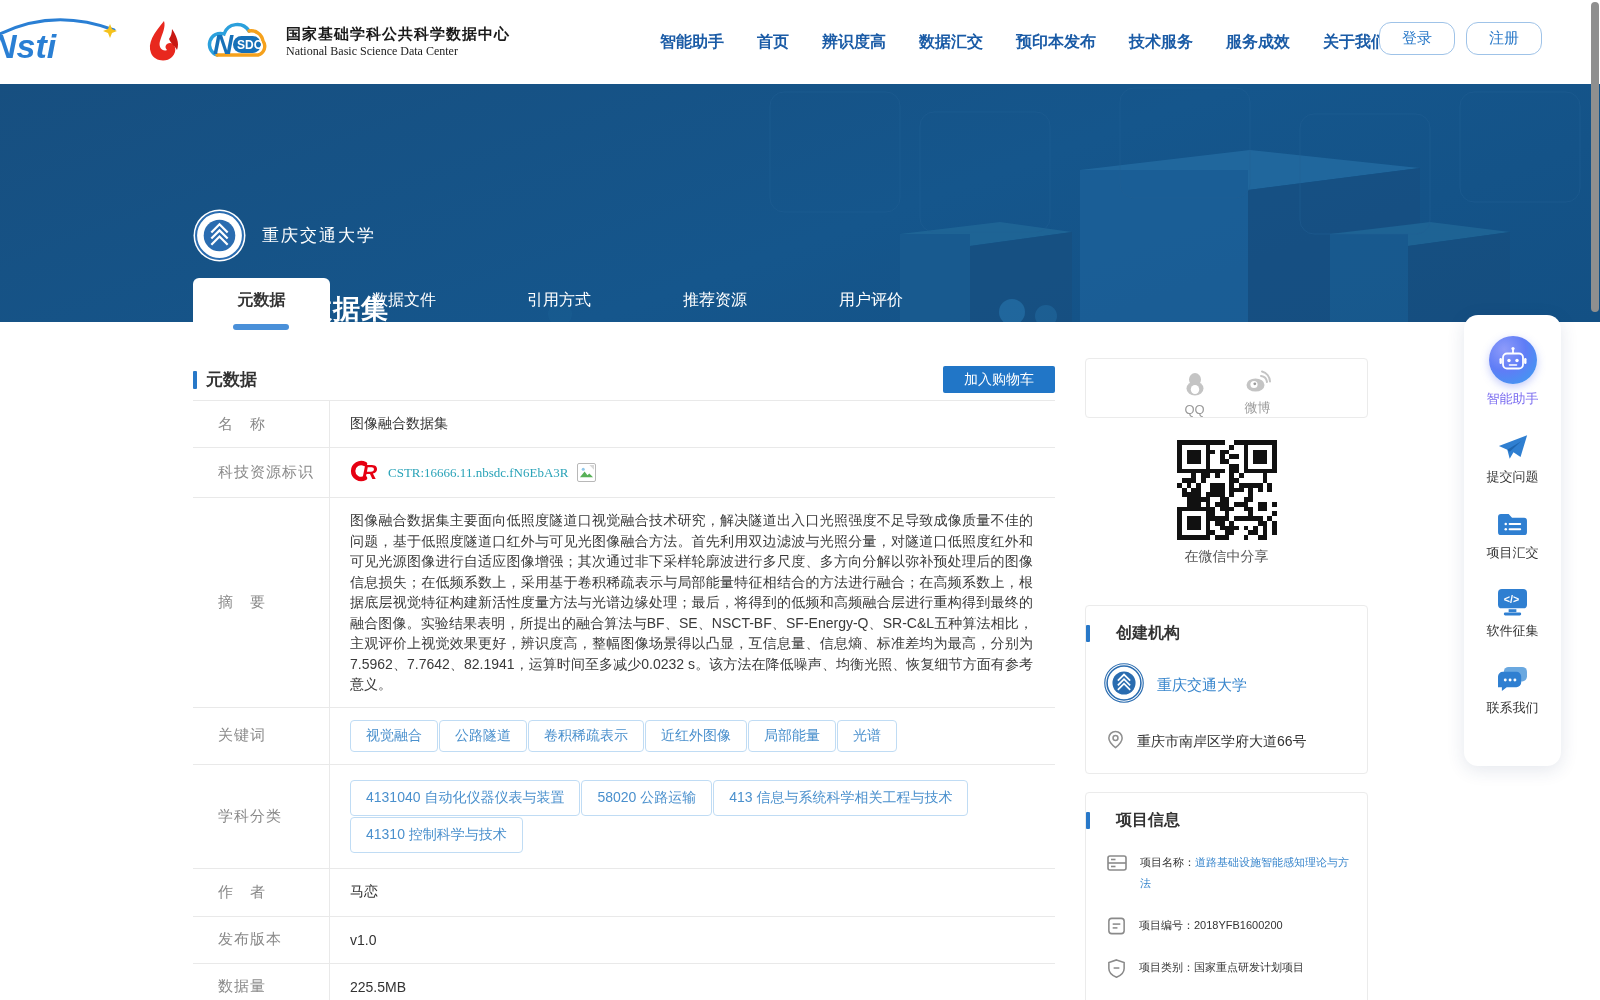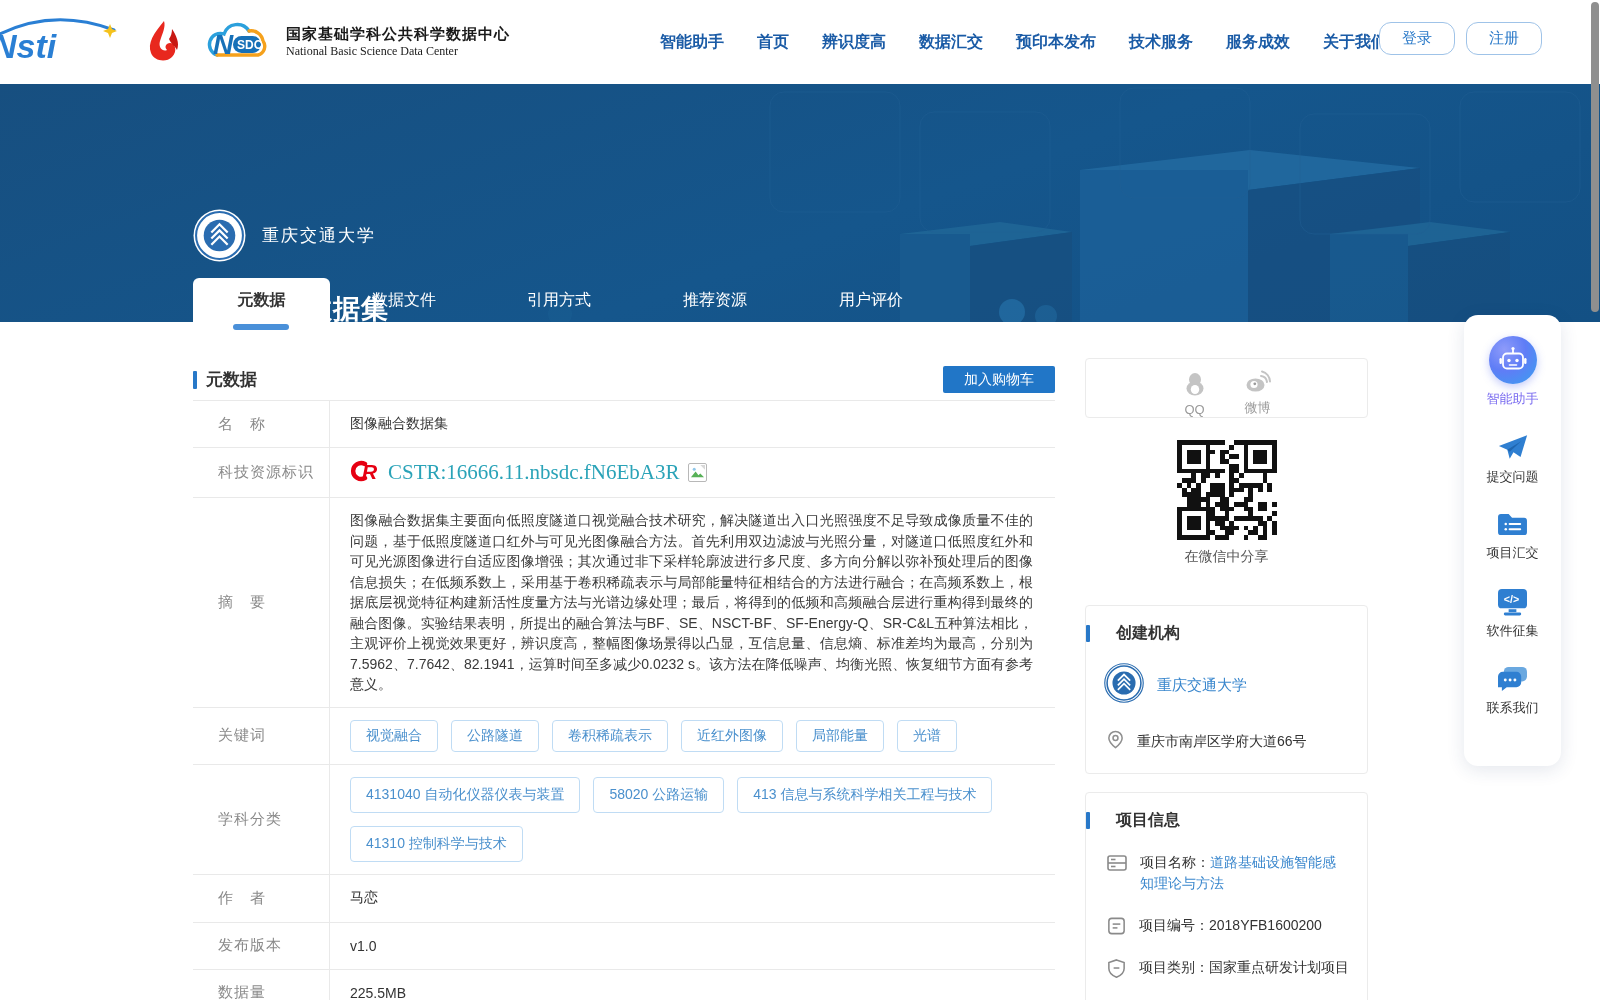--- a/index.html
+++ b/index.html
@@ -51,24 +51,24 @@
   .mtable{margin-top:7px;border-top:1px solid #e9e9e9}
   .trow{display:flex;align-items:center;border-bottom:1px solid #e9e9e9}
   .tlabel{width:137px;align-self:stretch;display:flex;align-items:center;padding-left:25px;
     border-right:1px solid #e9e9e9;color:#8a8a8a;font-size:15px;letter-spacing:1px}
   .tvalue{flex:1;padding:12px 22px 12px 20px;font-size:14px;color:#333}
   .r-name{min-height:47px}.r-cstr{min-height:48px}.r-abs{min-height:184px}
   .r-kw{min-height:48px}.r-sub{min-height:104px}.r-auth{min-height:48px}
   .r-ver{min-height:47px}.r-size{min-height:47px}
   .abs-text{line-height:20.5px;text-align:justify;color:#3a3a3a}
   .cstr-line{display:flex;align-items:center;gap:9px}
-  .cstr-text{color:#2aa3b8;font-size:21px;font-family:"Liberation Serif","DejaVu Serif",serif;cursor:pointer}
+  .cstr-text{color:#2aa3b8;font-size:13px;font-family:"Liberation Serif","DejaVu Serif",serif;cursor:pointer}
   .img-ph{width:19px;height:19px;border:1px solid #b8b8b8;background:#fff;border-radius:2px;
     display:inline-flex;align-items:center;justify-content:center;cursor:pointer}
-  .tags{display:flex;flex-wrap:wrap;gap:13px}
+  .tags{display:flex;flex-wrap:wrap;gap:1px}
   .tag{border:1px solid #c0dcf4;border-radius:4px;color:#4a90cd;font-size:14px;
     padding:6px 15px;background:#fff;cursor:pointer;white-space:nowrap}
   .tag.big{padding:8px 15px}
 
   
   .right-col{position:absolute;left:1085px;top:36px;width:283px}
   .share-card{height:60px;border:1px solid #ebebeb;border-radius:4px;display:flex;
     align-items:flex-end;justify-content:center;gap:38px}
   .share-item{display:flex;flex-direction:column;align-items:center;gap:2px;cursor:pointer}
   .share-label{font-size:13px;color:#9a9a9a}
@@ -78,21 +78,21 @@
 
   .side-card{border:1px solid #ebebeb;border-radius:4px;background:#fff;padding:17px 18px 20px 18px}
   .inst-card{margin-top:39px}
   .proj-card{margin-top:18px;min-height:220px}
   .card-head{display:flex;align-items:center;gap:26px;font-size:16px;font-weight:bold;color:#333;margin-left:-18px}
   .card-head .sec-bar{height:17px}
   .inst-row1{display:flex;align-items:center;gap:13px;margin-top:19px}
   .inst-link{color:#3a87cd;font-size:15px;cursor:pointer}
   .inst-row2{display:flex;align-items:center;gap:12px;margin-top:23px;padding-left:2px}
   .inst-addr{font-size:14px;color:#333}
-  .proj-row{display:flex;gap:12px;margin-top:21px;padding-left:2px;font-size:14px;line-height:21px}
+  .proj-row{display:flex;gap:12px;margin-top:21px;padding-left:2px;font-size:11px;line-height:21px}
   .proj-row svg{flex:0 0 auto;margin-top:1px}
   .proj-link{color:#3a87cd;cursor:pointer}
 
   
   .float-panel{position:absolute;left:1464px;top:315px;width:97px;height:451px;background:#fff;
     border-radius:14px;box-shadow:0 4px 18px rgba(30,60,110,.12);display:flex;flex-direction:column;
     align-items:center;padding-top:21px}
   .fp-item{display:flex;flex-direction:column;align-items:center;cursor:pointer}
   .fp-label{font-size:13px;color:#333;margin-top:6px;white-space:nowrap}
   .fp-label.purple{color:#7a6cf0}

